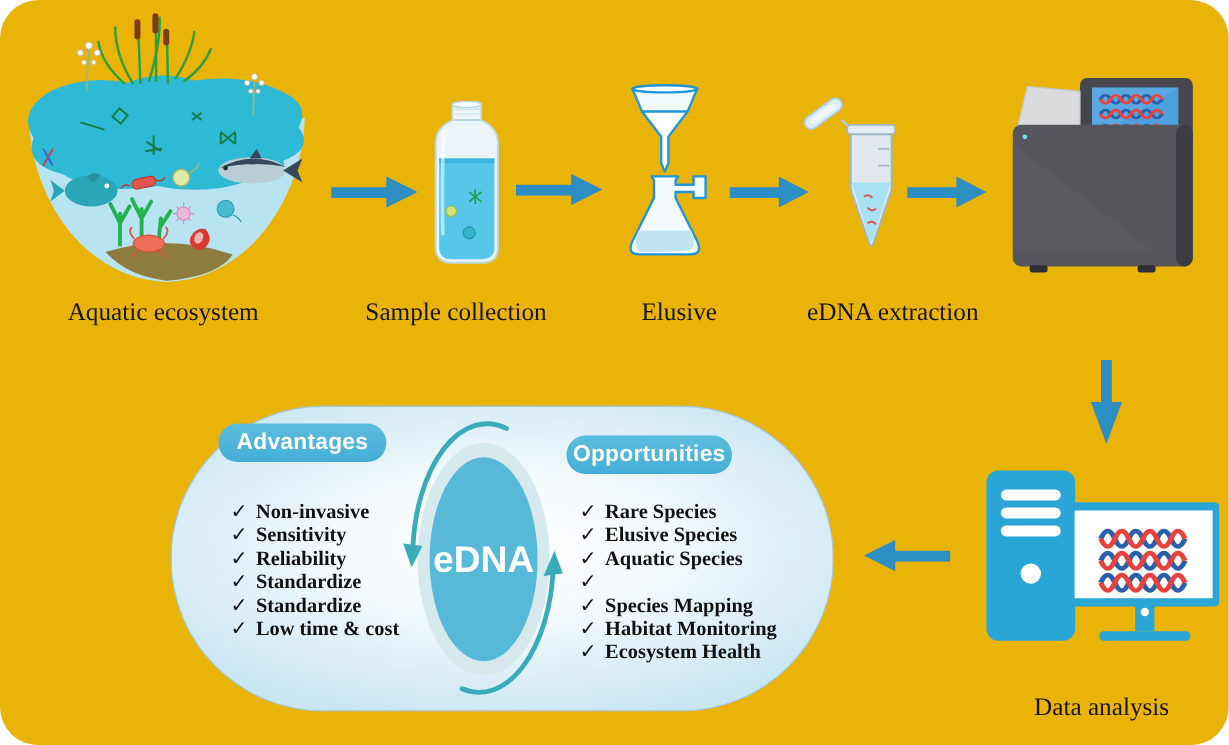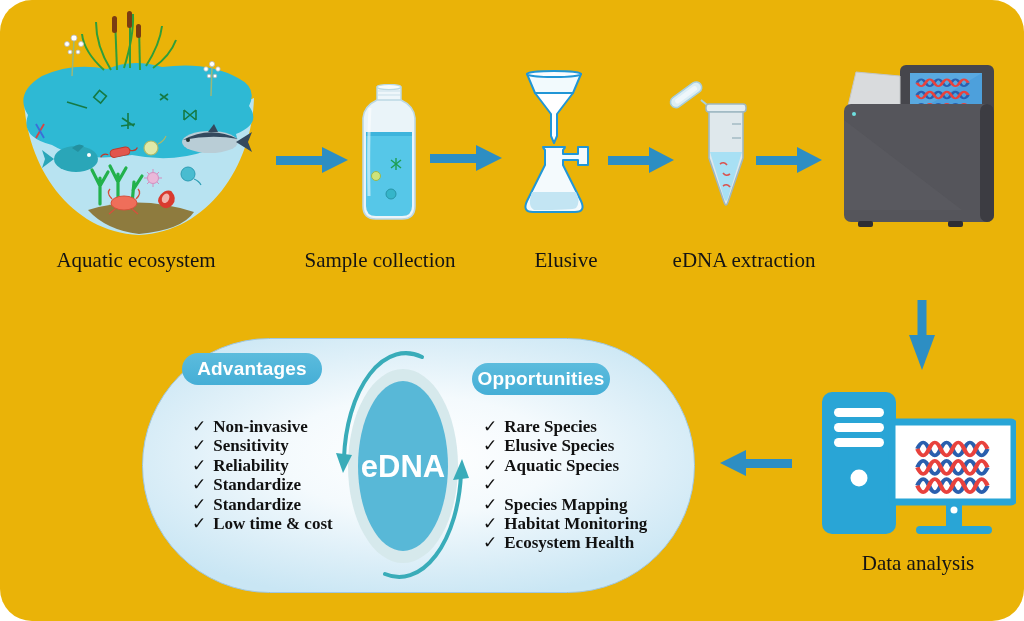--- a/index.html
+++ b/index.html
@@ -253,21 +253,21 @@
     <rect x="126" y="108" width="16" height="28" fill="#29a5d6"></rect>
     <circle cx="134" cy="120" r="3.5" fill="#fff"></circle>
     <rect x="96" y="136" width="76" height="8" rx="4" fill="#29a5d6"></rect>
     <rect x="72" y="32" width="122" height="80" rx="3" fill="#ffffff" stroke="#29a5d6" stroke-width="7"></rect>
     <g transform="translate(96,46) scale(1.3,1.08)">
       <use href="#dna-row" x="0" y="0"></use>
         <use href="#dna-row" x="0" y="17"></use>
         <use href="#dna-row" x="0" y="34"></use>
     </g>
   </svg>
-  <div class="step-label" style="left:843px;top:550px;width:150px">Data analysis</div>
+  <div class="step-label" style="left:843px;top:576px;width:150px">Data analysis</div>
 
   <svg class="abs" style="left:720px;top:448px" width="72" height="30" viewBox="0 0 72 30">
     <rect x="25" y="11" width="47" height="9" fill="#2d8ec3"></rect>
     <polygon points="26,2 0,15 26,28" fill="#2d8ec3"></polygon>
   </svg>
 
   <div class="stadium"></div>
 
   <div class="pill pill-adv">
     <span>Advantages</span>

